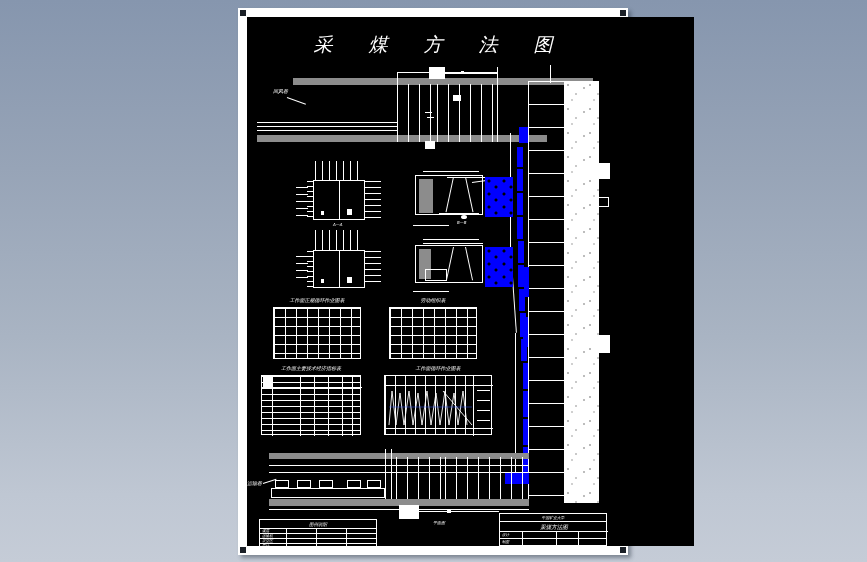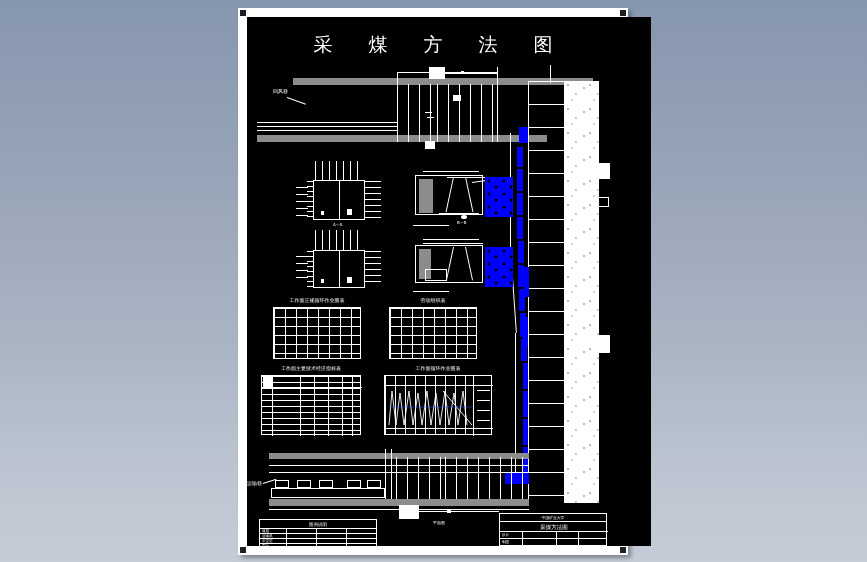--- a/index.html
+++ b/index.html
@@ -30,23 +30,24 @@
   }
   .nick-tl { left: 2px; top: 2px; }
   .nick-tr { right: 2px; top: 2px; }
   .nick-bl { left: 2px; bottom: 2px; }
   .nick-br { right: 2px; bottom: 2px; }
 
   
   #canvas {
     position: absolute;
     left: 9px; top: 9px;
-    width: 404px; height: 529px;
+    width: 447px; height: 529px;
     background: #000000;
     overflow: hidden;
+    font-style: italic;
   }
 
   
   #drawing-title {
     position: absolute;
     left: 0; top: 18px; width: 372px;
     text-align: center;
     color: #ffffff;
     font-family: "DejaVu Sans", "Liberation Sans", sans-serif;
     font-size: 19px;

